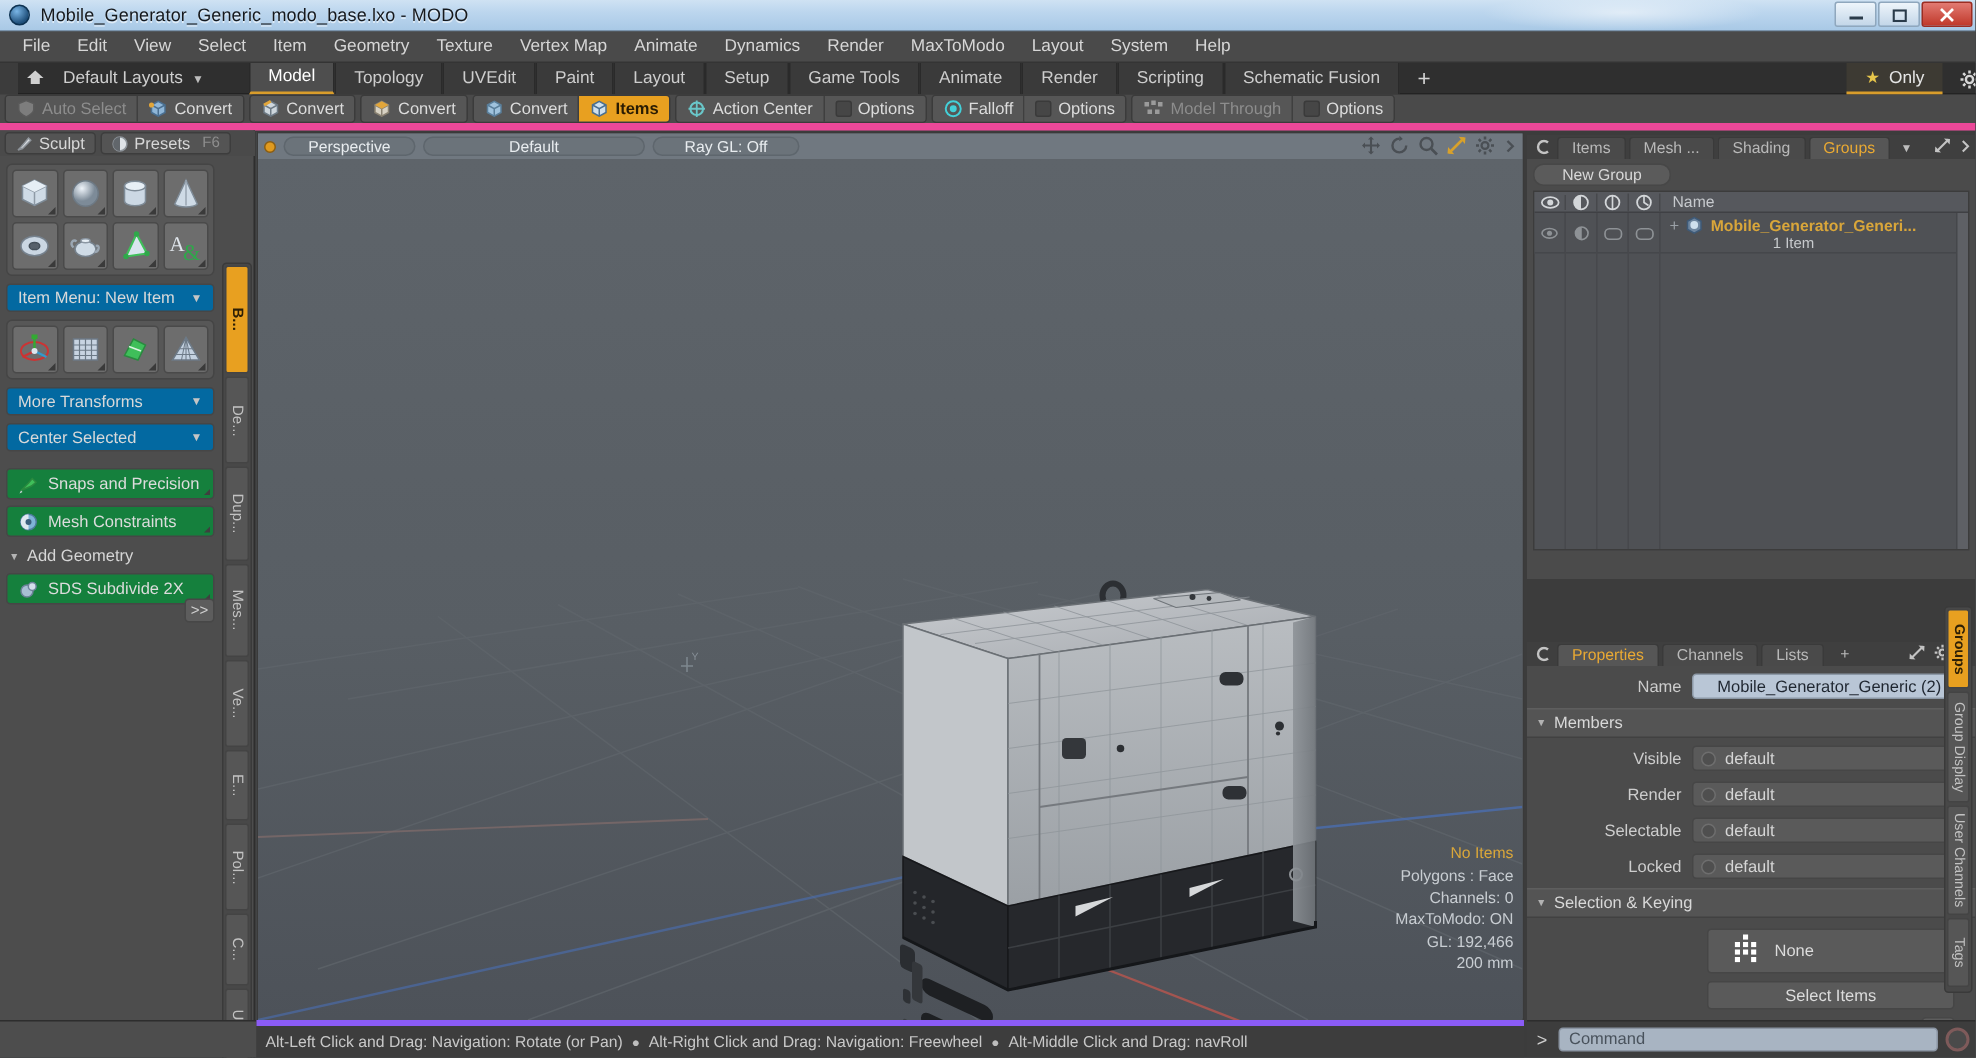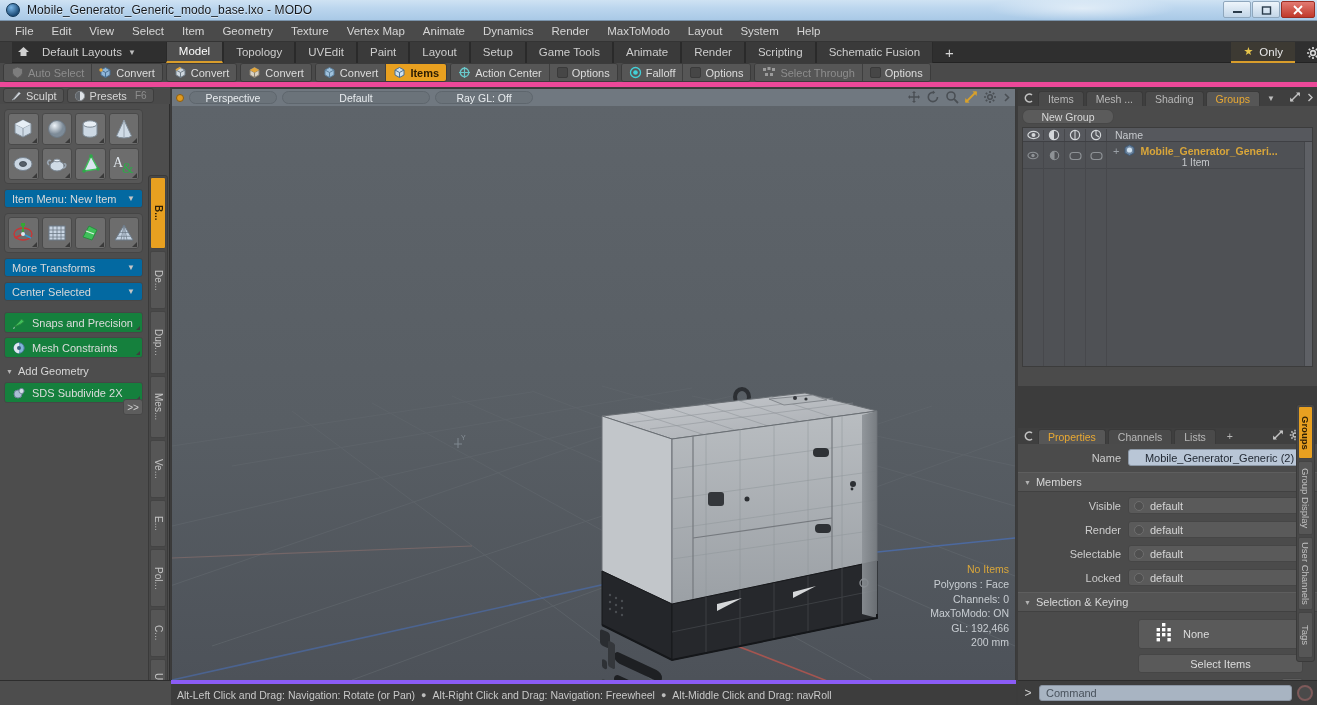--- a/index.html
+++ b/index.html
@@ -429,21 +429,21 @@
       <div class="tbtn dim">
         <svg width="14" height="13" viewBox="0 0 14 13">
             <g fill="#9b9b9b">
               <rect x="1" y="2" width="3" height="3"></rect>
               <rect x="5.5" y="1" width="3" height="3"></rect>
               <rect x="10" y="2" width="3" height="3"></rect>
               <rect x="3" y="7" width="3" height="3"></rect>
               <rect x="8" y="7" width="3" height="3"></rect>
             </g>
           </svg>
-        <span>Select Through</span>
+        <span>Model Through</span>
       </div>
       <div class="tbtn">
         <span class="sq"></span>
         <span>Options</span>
       </div>
     </div>
   </div>
 
   <div class="sidebar">
     <div class="sb-top">

